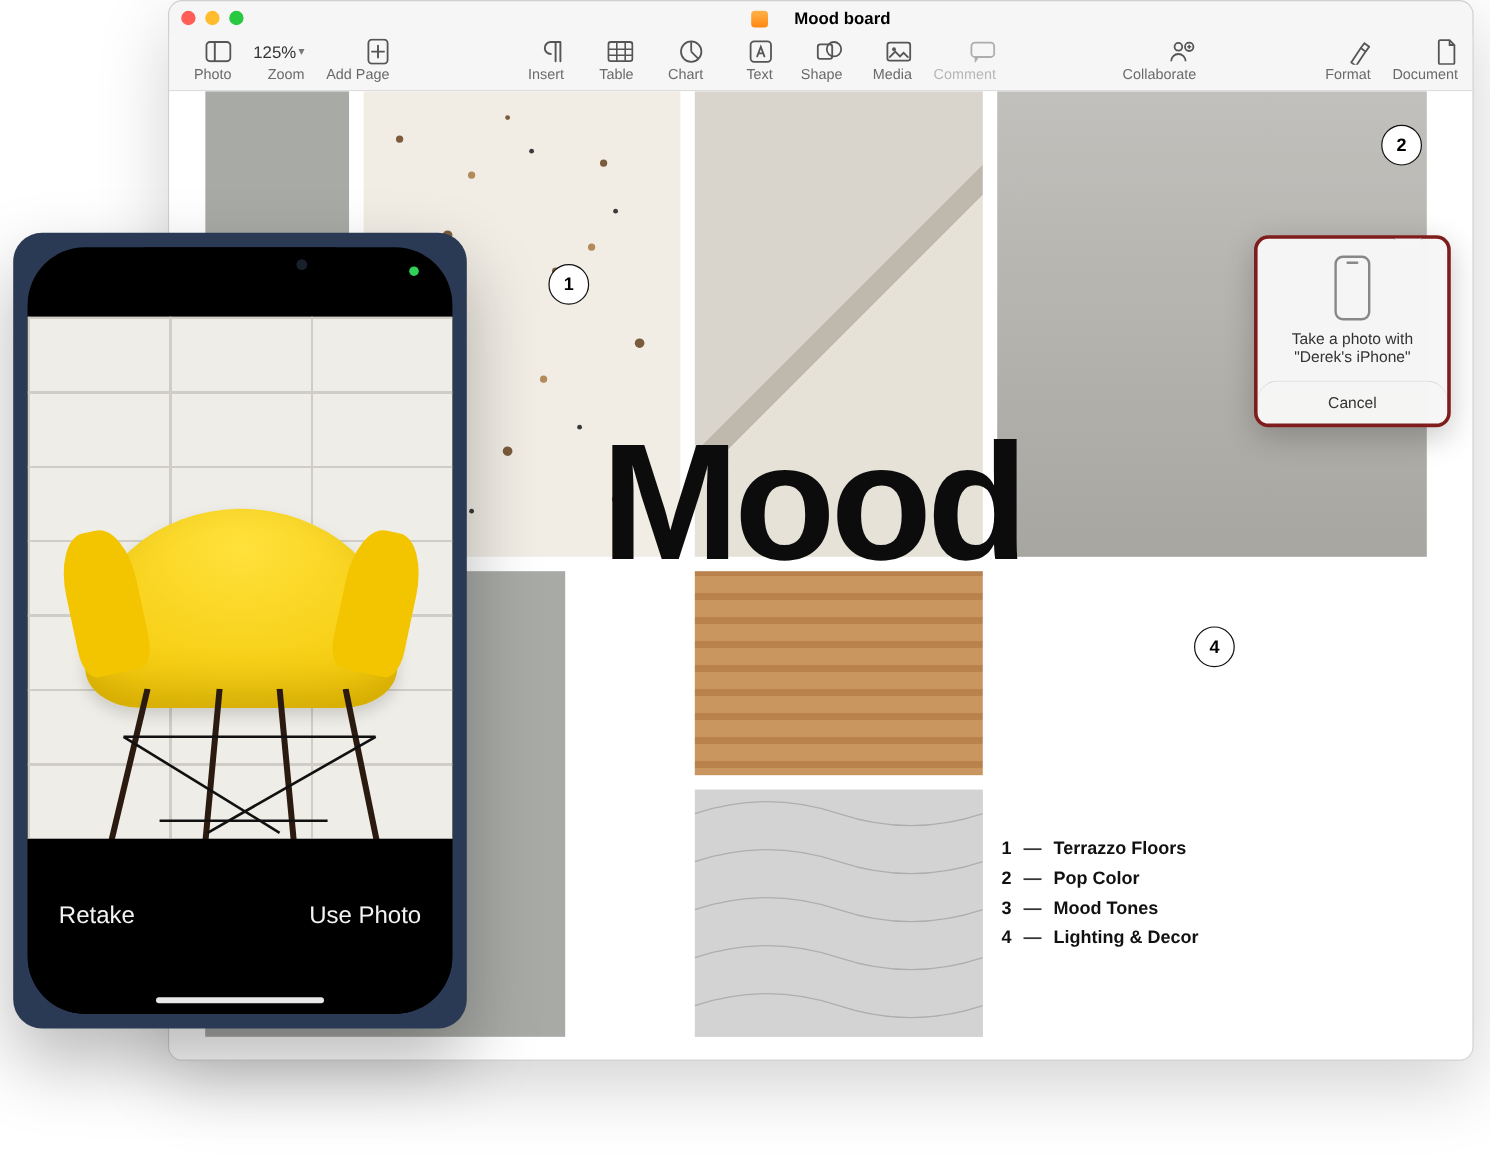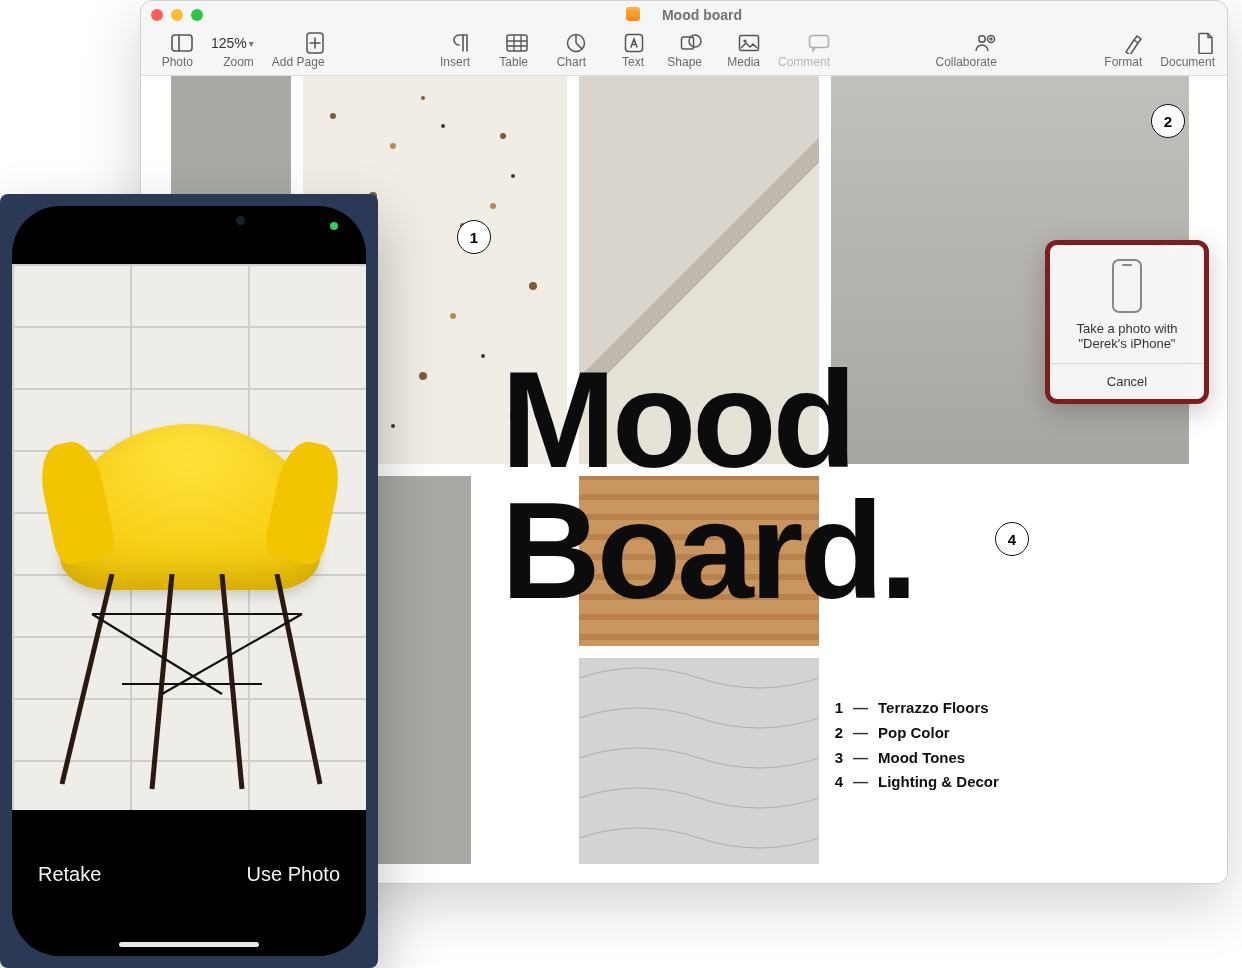--- a/index.html
+++ b/index.html
@@ -35,22 +35,22 @@
     position: relative;
     padding: 0 10px;
   }
   .traffic { display: flex; gap: 8px; }
   .dot { width: 12px; height: 12px; border-radius: 50%; }
   .dot.red { background: #ff5f57; }
   .dot.yellow { background: #febc2e; }
   .dot.green { background: #28c840; }
   .win-title {
     position: absolute; left: 0; right: 0; text-align: center;
-    font-size: 14px; font-weight: 600; color: #737373;
-    display: flex; align-items: flex-start; justify-content: center; gap: 22px;
+    font-size: 14px; font-weight: 600; color: #000000;
+    display: flex; align-items: flex-end; justify-content: center; gap: 22px;
     pointer-events: none;
   }
   .doc-icon {
     display:inline-block; width:14px; height:14px; border-radius:3px;
     background: linear-gradient(#ffb347,#ff8710);
   }
 
   .toolbar {
     display: flex;
     align-items: flex-start;
@@ -99,49 +99,48 @@
     font-size:15px; font-weight:700; color:#111; line-height:1.65;
   }
   .legend-row { display:flex; gap:10px; }
   .legend-row .n { width:14px; text-align:right; }
   .legend-row .dash { opacity:.85; }
 
   
   .popover {
     position:absolute; right:18px; top:120px; width:164px;
     background: rgba(246,246,246,.98);
-    border:5px solid #7f1d1d; border-radius:12px;
+    border:3px solid #7f1d1d; border-radius:12px;
     box-shadow: 0 8px 26px rgba(0,0,0,.22);
     text-align:center; font-size:13px; color:#333;
     overflow:hidden;
-    margin-top:44px;
   }
   .popover::before{
     content:""; position:absolute; top:-8px; right:24px;
     width:16px; height:16px; background:inherit;
     border-left:1px solid #c9c9c9; border-top:1px solid #c9c9c9;
     transform: rotate(45deg);
   }
   .pop-body{ padding:14px 10px 12px 10px; position:relative;}
   .phone-slot{
     margin:0 auto 8px auto; width:30px; height:54px; border:2px solid #888;
     border-radius:7px; position:relative;
   }
   .phone-slot::before{content:""; position:absolute; top:3px; left:50%; transform:translateX(-50%);
     width:10px; height:2px; border-radius:2px; background:#888;}
   .pop-cancel{
-    border-top:1px solid #d6d6d6; padding:10px 0; font-weight:500;
+    border-top:1px solid #d6d6d6; padding:10px 0; font-weight:500;border-radius:17px;
   }
 
   
   .iphone {
-    position:absolute; left:0; top:194px;
-    width:378px; height:774px;
+    position:absolute; left:11px; top:194px;
+    width:378px; height:663px;
     background:#2b3a54;
-    border-radius:8px;
+    border-radius:24px;
     padding:12px;
     box-shadow: 0 28px 60px rgba(0,0,0,.28);
   }
   .iphone-inner{
     width:100%; height:100%; background:#000; border-radius:48px;
     position:relative; overflow:hidden;
   }
   .notch{
     position:absolute; top:0; left:50%; transform:translateX(-50%);
     width:160px; height:30px; background:#000; border-radius:0 0 20px 20px;
@@ -420,21 +419,20 @@
             <path d="M0 60 Q60 40 120 60 T240 60" fill="none"></path>
             <path d="M0 100 Q60 80 120 100 T240 100" fill="none"></path>
             <path d="M0 140 Q60 120 120 140 T240 140" fill="none"></path>
             <path d="M0 180 Q60 160 120 180 T240 180" fill="none"></path>
           </g>
         </svg>
       </div>
 
       <div class="mood-title">
         <div>Mood</div>
-        <div>Board.</div>
       </div>
 
       <div class="callout" style="left:286px; top:144px;">
           <span>1</span>
         </div>
       <div class="callout" style="left:980px; top:28px;">
           <span>2</span>
         </div>
       <div class="callout" style="left:824px; top:446px;">
           <span>4</span>

